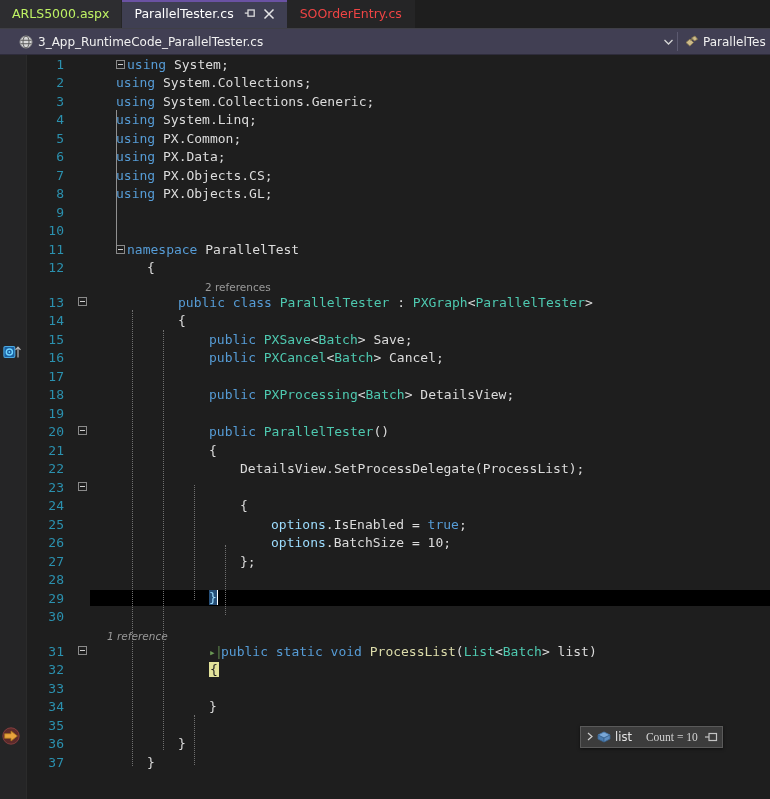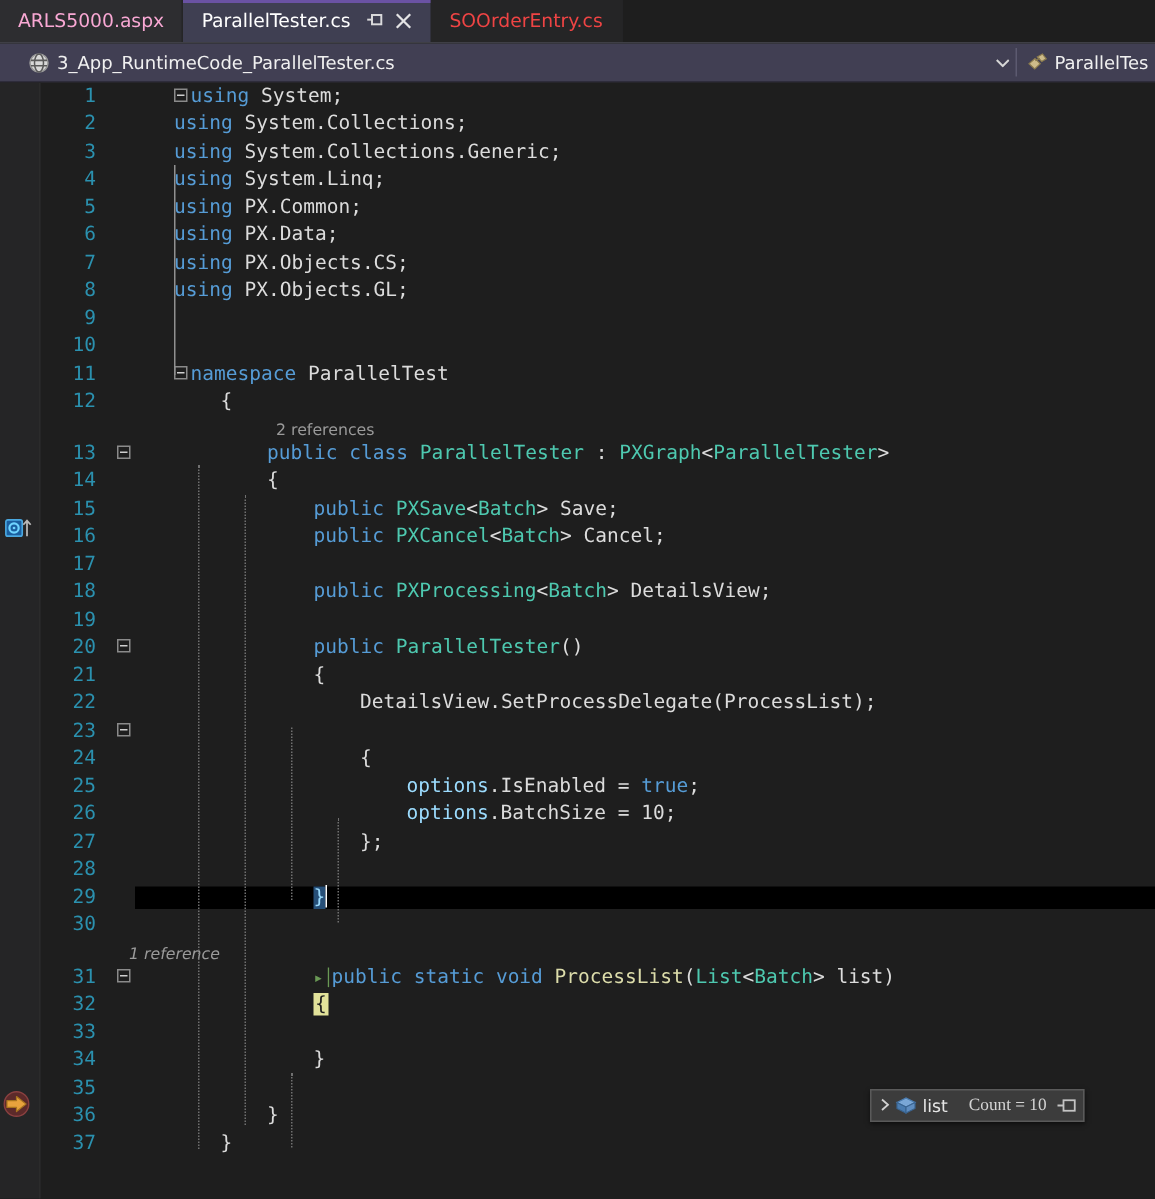--- a/index.html
+++ b/index.html
@@ -38,21 +38,21 @@
     padding: 0 12px;
     font-size: 12.5px;
     color: #f1f1f1;
     background: #2d2d30;
     white-space: nowrap;
     cursor: pointer;
     border-right: 1px solid #252526;
   }
   .tab.inactive {
     background: #2d2d30;
-    color: #f9a8d4;
+    color: #bef264;
   }
   .tab.inactive2 {
     background: #252526;
     color: #ef4444;
   }
   .tab.active {
     background: #3f3f52;
     color: #ffffff;
   }
   .tab.active::before {
@@ -228,20 +228,21 @@
     background: #cfcfcf;
   }
 
   
   .codelens {
     position: relative;
     height: 16px;
     display: flex;
     align-items: flex-end;
     white-space: pre;
+    padding-left: 21px;
   }
   .codelens .cl-text {
     font-family: "DejaVu Sans", sans-serif;
     font-size: 10.5px;
     color: #9a9a9a;
     cursor: pointer;
   }
 
   
   .vbar {

